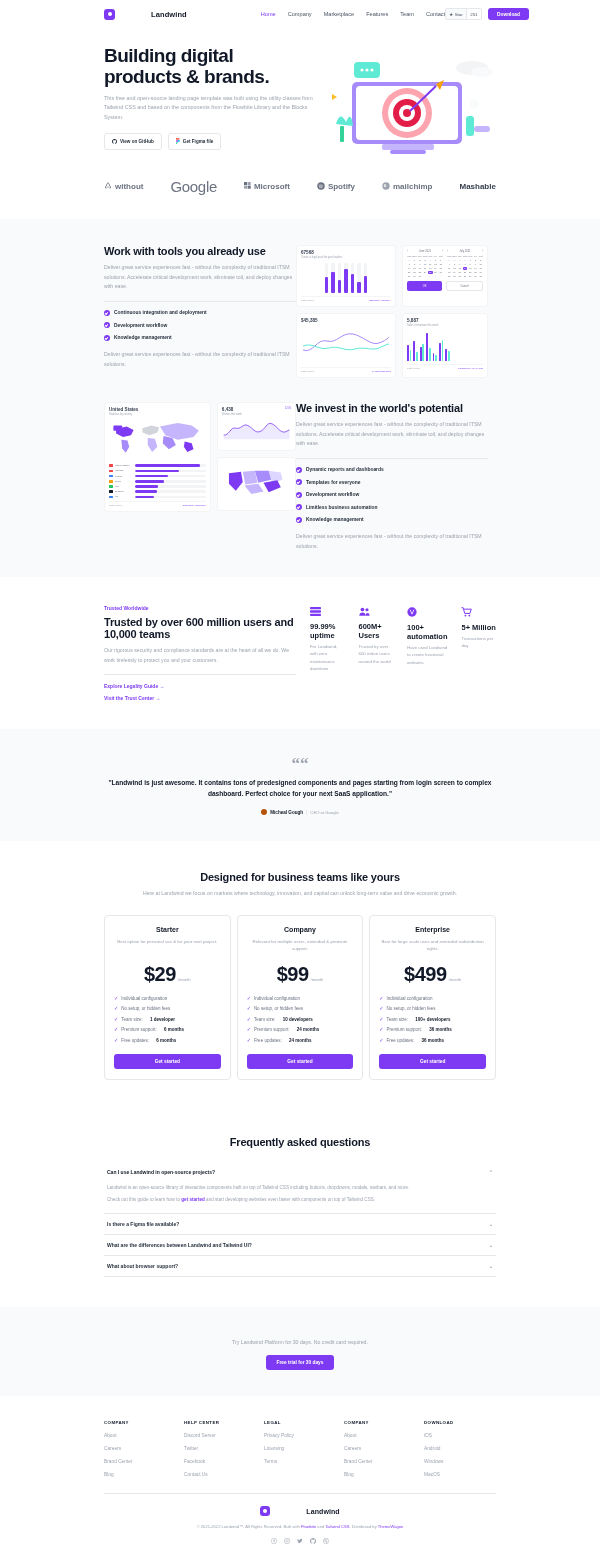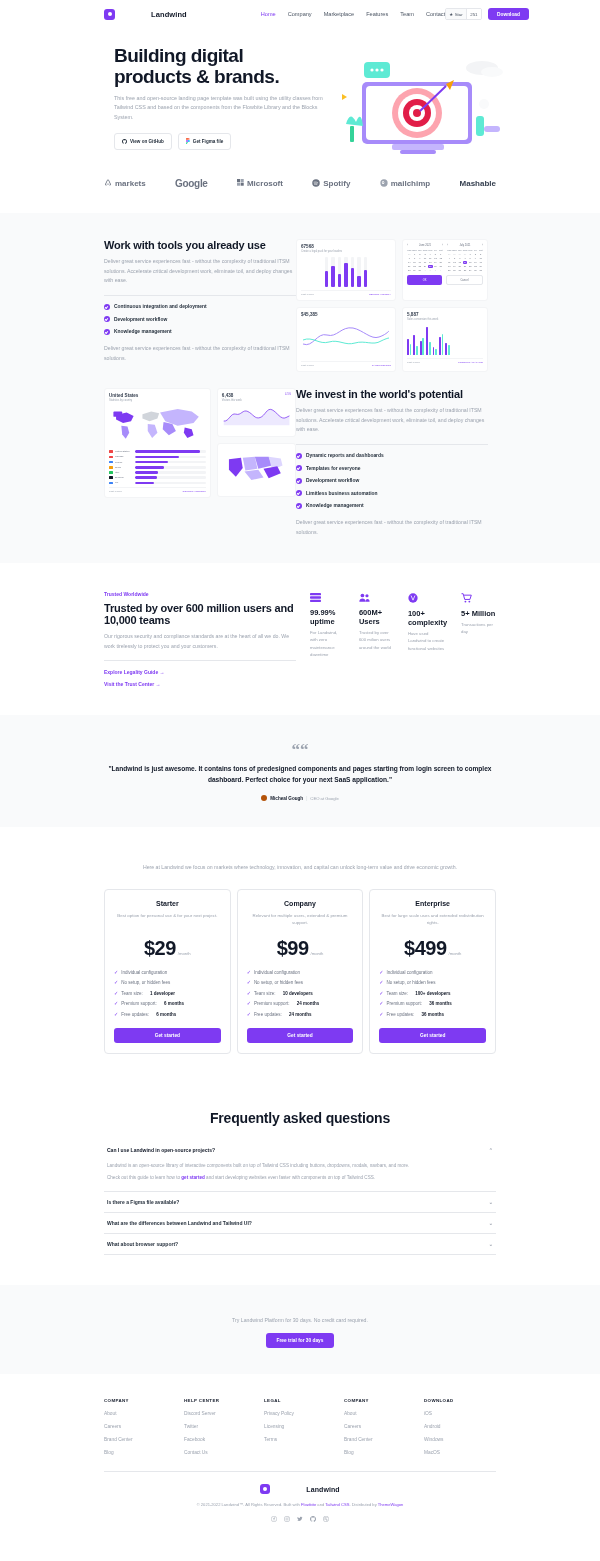--- a/index.html
+++ b/index.html
@@ -28,32 +28,32 @@
   .nav-links a { font-size: 5.6px; color: #4b5563; text-decoration: none; }
   .nav-links a.active { color: #7e3af2; }
   .nav-right { margin-left: auto; display: flex; align-items: center; gap: 6px; }
   .star-group { display: flex; border: 1px solid #e5e7eb; border-radius: 2px; overflow: hidden; }
   .star-btn { display:flex; align-items:center; gap:1.5px; font-size:4.4px; color:#4b5563; padding: 2.5px 3px; background:#f9fafb;}
   .star-count { font-size:4.4px; color:#4b5563; padding:2.5px 3.5px; border-left:1px solid #e5e7eb; background:#fff;}
   .dl-btn { background:#7e3af2; color:#fff; font-size:4.8px; font-weight:600; padding:3.5px 9px; border-radius:3px; border:none;}
 
   
   .hero { display:flex; padding: 18px 104px 0; align-items: flex-start; }
-  .hero-left { width: 232px; margin-left: 10px; }
+  .hero-left { width: 232px; }
   .hero-h1 { font-size: 19px; font-weight: 800; line-height: 1.08; letter-spacing:-0.5px; color:#111827;}
   .hero-p { font-size: 5.4px; color:#9ca3af; line-height:1.75; margin-top:7px; width:215px;}
   .hero-btns { display:flex; gap:6px; margin-top:11px; }
   .ghost-btn { display:flex; align-items:center; gap:3px; border:1px solid #e5e7eb; border-radius:3px; padding:4px 7px; font-size:4.6px; font-weight:600; color:#1f2a37; background:#fff;}
   .hero-art { width: 175px; height: 112px; margin-left: 5px; position: relative; }
 
   
   .logos { display:flex; justify-content:space-between; align-items:center; padding: 20px 104px 24px; }
   .logo-item { display:flex; align-items:center; gap:3px; color:#6b7280; font-size:8px; font-weight:600;}
   .logo-item.bold { font-weight:800; color:#374151;}
-  .logo-item .g { font-size:10px; font-weight:700; letter-spacing:-0.3px; color:#6b7280;}
+  .logo-item .g { font-size:15px; font-weight:400; letter-spacing:-0.3px; color:#6b7280;}
 
   
   .grey { background:#f9fafb; padding: 26px 0; }
   .two-col { display:flex; padding: 0 104px; align-items:flex-start; }
   .col-text { width: 192px; }
   h2.sec { font-size:11px; font-weight:800; color:#111827; letter-spacing:-0.2px;}
   .sec-p { font-size:5.2px; color:#9ca3af; line-height:1.85; margin-top:6px;}
   .divider { height:1px; background:#e5e7eb; margin:9px 0 8px; }
   .feat-list { display:flex; flex-direction:column; gap:6.5px; }
   .feat { display:flex; align-items:center; gap:4px; }
@@ -130,21 +130,21 @@
   .plan-amount { font-size:20px; font-weight:800; color:#111827; letter-spacing:-0.5px;}
   .plan-period { font-size:4.2px; color:#9ca3af;}
   .plan-feats { margin-top:10px; display:flex; flex-direction:column; gap:5.5px; text-align:left;}
   .pf { display:flex; align-items:center; gap:3px; font-size:4.5px; color:#6b7280;}
   .pf b { color:#111827; font-weight:700;}
   .tick { color:#7e3af2; font-size:5px; line-height:1;}
   .plan-cta { margin-top:11px; width:100%; background:#7e3af2; color:#fff; border:none; border-radius:3px; padding:5px 0; font-size:4.8px; font-weight:600;}
 
   
   .faq { padding: 26px 104px 30px; background:#fff; }
-  .faq h2 { font-size:14px; font-weight:800; color:#111827; text-align:center; letter-spacing:-0.2px;}
+  .faq h2 { font-size:11px; font-weight:800; color:#111827; text-align:center; letter-spacing:-0.2px;}
   .faq-list { margin-top:14px; }
   .faq-item { border-bottom:1px solid #e5e7eb; }
   .faq-q { display:flex; align-items:center; justify-content:space-between; padding:7px 3px; font-size:5px; font-weight:700; color:#1f2a37;}
   .faq-q.open { color:#111827; }
   .caret { font-size:5px; color:#9ca3af;}
   .faq-a { padding:2px 3px 9px; }
   .faq-a p { font-size:4.6px; color:#9ca3af; line-height:1.8; }
   .faq-a p + p { margin-top:4px;}
   .faq-a a { color:#7e3af2; text-decoration:none; font-weight:700;}
 
@@ -258,21 +258,21 @@
     </div>
   </section>
 
   <section class="logos">
     <div class="logo-item">
       <span>
         <svg width="8" height="8" viewBox="0 0 16 16">
             <path d="M8 1c1 0 1.7.8 2.3 2l3.4 7c.6 1.4-.3 2.9-1.8 2.9-1 0-1.7-.5-2.3-1.2L8 10.2 6.4 11.7c-.6.7-1.3 1.2-2.3 1.2-1.5 0-2.4-1.5-1.8-2.9l3.4-7C6.3 1.8 7 1 8 1zm0 1.6c-.3 0-.6.3-.9 1L3.8 10.5c-.3.7.1 1.3.8 1.3.5 0 .9-.3 1.3-.8L8 8.6l2.1 2.4c.4.5.8.8 1.3.8.7 0 1.1-.6.8-1.3L8.9 3.6c-.3-.7-.6-1-.9-1z" fill="#6b7280"></path>
           </svg>
       </span>
-      <span>markets</span>
+      <span>without</span>
     </div>
     <div class="logo-item">
       <span class="g">Google</span>
     </div>
     <div class="logo-item">
       <span>
         <svg width="7" height="7" viewBox="0 0 10 10">
             <rect x="0" y="0" width="4.4" height="4.4" fill="#6b7280"></rect>
             <rect x="5.2" y="0" width="4.4" height="4.4" fill="#9ca3af"></rect>
             <rect x="0" y="5.2" width="4.4" height="4.4" fill="#9ca3af"></rect>
@@ -519,21 +519,21 @@
               </span>
           </div>
           <div class="mock-foot">
             <span>Last 7 days</span>
             <span class="accent">PRODUCT ANALYSIS</span>
           </div>
         </div>
       </div>
     </section>
 
-    <section class="two-col" style="margin-top:16px">
+    <section class="two-col" style="margin-top:24px">
       <div class="mock-grid" style="grid-template-columns: 1.35fr 1fr; align-items:start;">
         <div class="map-card">
           <div class="mock-title">United States</div>
           <div class="mock-sub">Statistics by country</div>
           <svg viewBox="0 0 110 42" width="100%" height="42">
             <path d="M8 12 l12-3 8 4 -3 6 -9 2 -8-4z" fill="#7e3af2"></path>
             <path d="M14 24 l7 1 2 7 -4 7 -4-5z" fill="#a78bfa"></path>
             <path d="M38 11 l10-3 9 2 -2 6 -9 3 -8-3z" fill="#d1d5db"></path>
             <path d="M44 22 l8 1 3 9 -6 6 -5-8z" fill="#c4b5fd"></path>
             <path d="M58 9 l20-4 16 3 8 6 -6 7 -18 3 -14-5z" fill="#c4b5fd"></path>
@@ -689,21 +689,21 @@
         <div class="stat-val">600M+ Users</div>
         <div class="stat-desc">Trusted by over 600 milion users around the world</div>
       </div>
       <div>
         <div class="stat-ico">
           <svg width="10" height="10" viewBox="0 0 14 14">
               <circle cx="7" cy="7" r="6.5" fill="#7e3af2"></circle>
               <path d="M4.3 3.6 L7 10 L9.7 3.6" stroke="#fff" stroke-width="1.1" fill="none"></path>
             </svg>
         </div>
-        <div class="stat-val">100+ complexity</div>
+        <div class="stat-val">100+ automation</div>
         <div class="stat-desc">Have used Landwind to create functional websites</div>
       </div>
       <div>
         <div class="stat-ico">
           <svg width="11" height="10" viewBox="0 0 15 14">
               <path d="M0.5 1h2.3l2.2 8h7.3l1.9-6H4" stroke="#7e3af2" stroke-width="1.4" fill="none" stroke-linejoin="round"></path>
               <circle cx="6" cy="12" r="1.3" fill="#7e3af2"></circle>
               <circle cx="11.5" cy="12" r="1.3" fill="#7e3af2"></circle>
             </svg>
         </div>
@@ -718,20 +718,21 @@
     <p class="testi-text">"Landwind is just awesome. It contains tons of predesigned components and pages starting from login screen to complex dashboard. Perfect choice for your next SaaS application."</p>
     <div class="testi-by">
       <span class="avatar"></span>
       <span class="testi-name">Micheal Gough</span>
       <span class="testi-sep">|</span>
       <span class="testi-role">CEO at Google</span>
     </div>
   </section>
 
   <section class="pricing">
+    <h2>Designed for business teams like yours</h2>
     <p class="pricing-sub">Here at Landwind we focus on markets where technology, innovation, and capital can unlock long-term value and drive economic growth.</p>
     <div class="plans">
 
       <div class="plan">
         <div class="plan-name">Starter</div>
         <div class="plan-desc">Best option for personal use &amp; for your next project.</div>
         <div class="plan-price">
           <span class="plan-amount">$29</span>
           <span class="plan-period">/month</span>
         </div>

